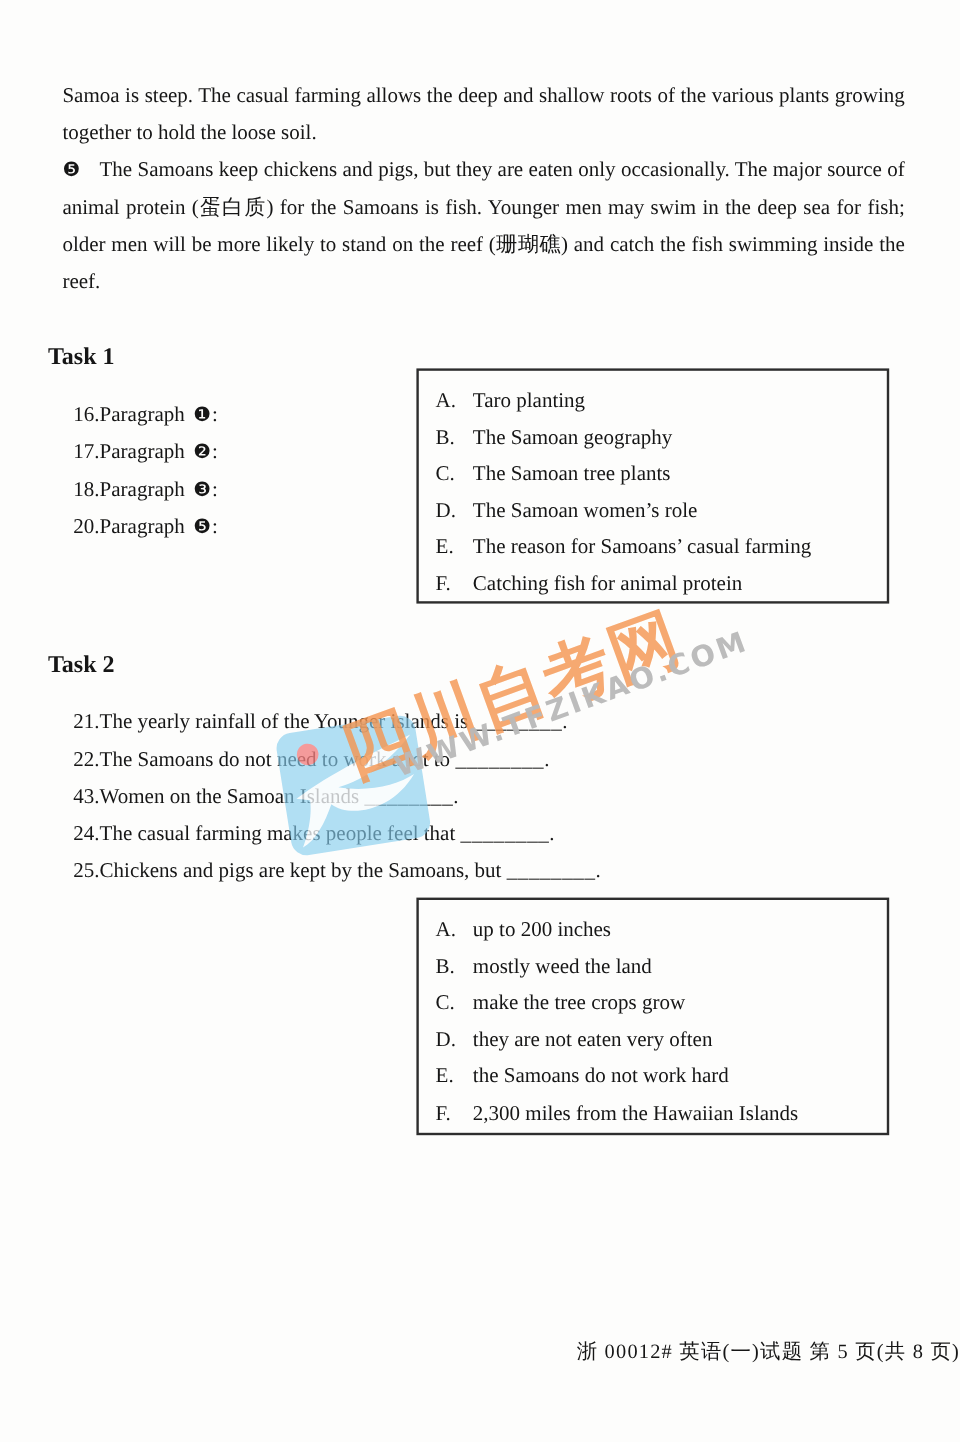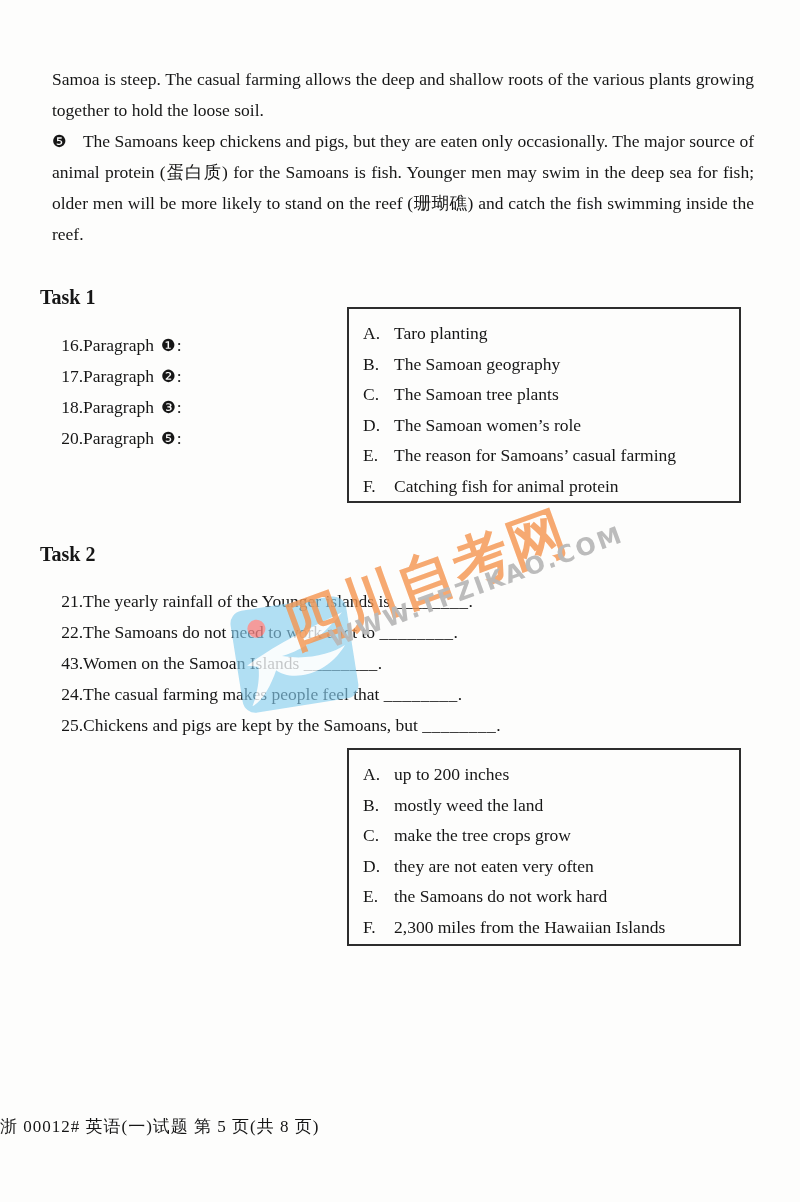--- a/index.html
+++ b/index.html
@@ -42,21 +42,21 @@
     border:2px solid #2d2d2d;
     padding:9px 8px 6px 14px;
     background:transparent;
   }
   #box1 { top:307px; height:196px; }
   #box2 { top:748px; height:198px; }
   .optrow { height:30.5px; line-height:30.5px; white-space:nowrap; font-size:17.5px; }
   .optletter { display:inline-block; min-width:31px; }
 
   
-  .footer { position:absolute; top:1115px; left:0; width:100%; text-align:left; font-size:17px; letter-spacing:1px; }
+  .footer { position:absolute; top:1115px; left:0; width:100%; text-align:right; font-size:17px; letter-spacing:1px; }
 
   
   .watermark { position:absolute; inset:0; pointer-events:none; z-index:5; }
   .wm-logo {
     position:absolute; left:234px; top:600px; width:122px; height:110px;
     transform:rotate(-9deg); opacity:0.78;
   }
   .wm-cn {
     position:absolute; left:288px; top:592px;
     font-family:"DejaVu Sans",sans-serif; font-weight:bold;

